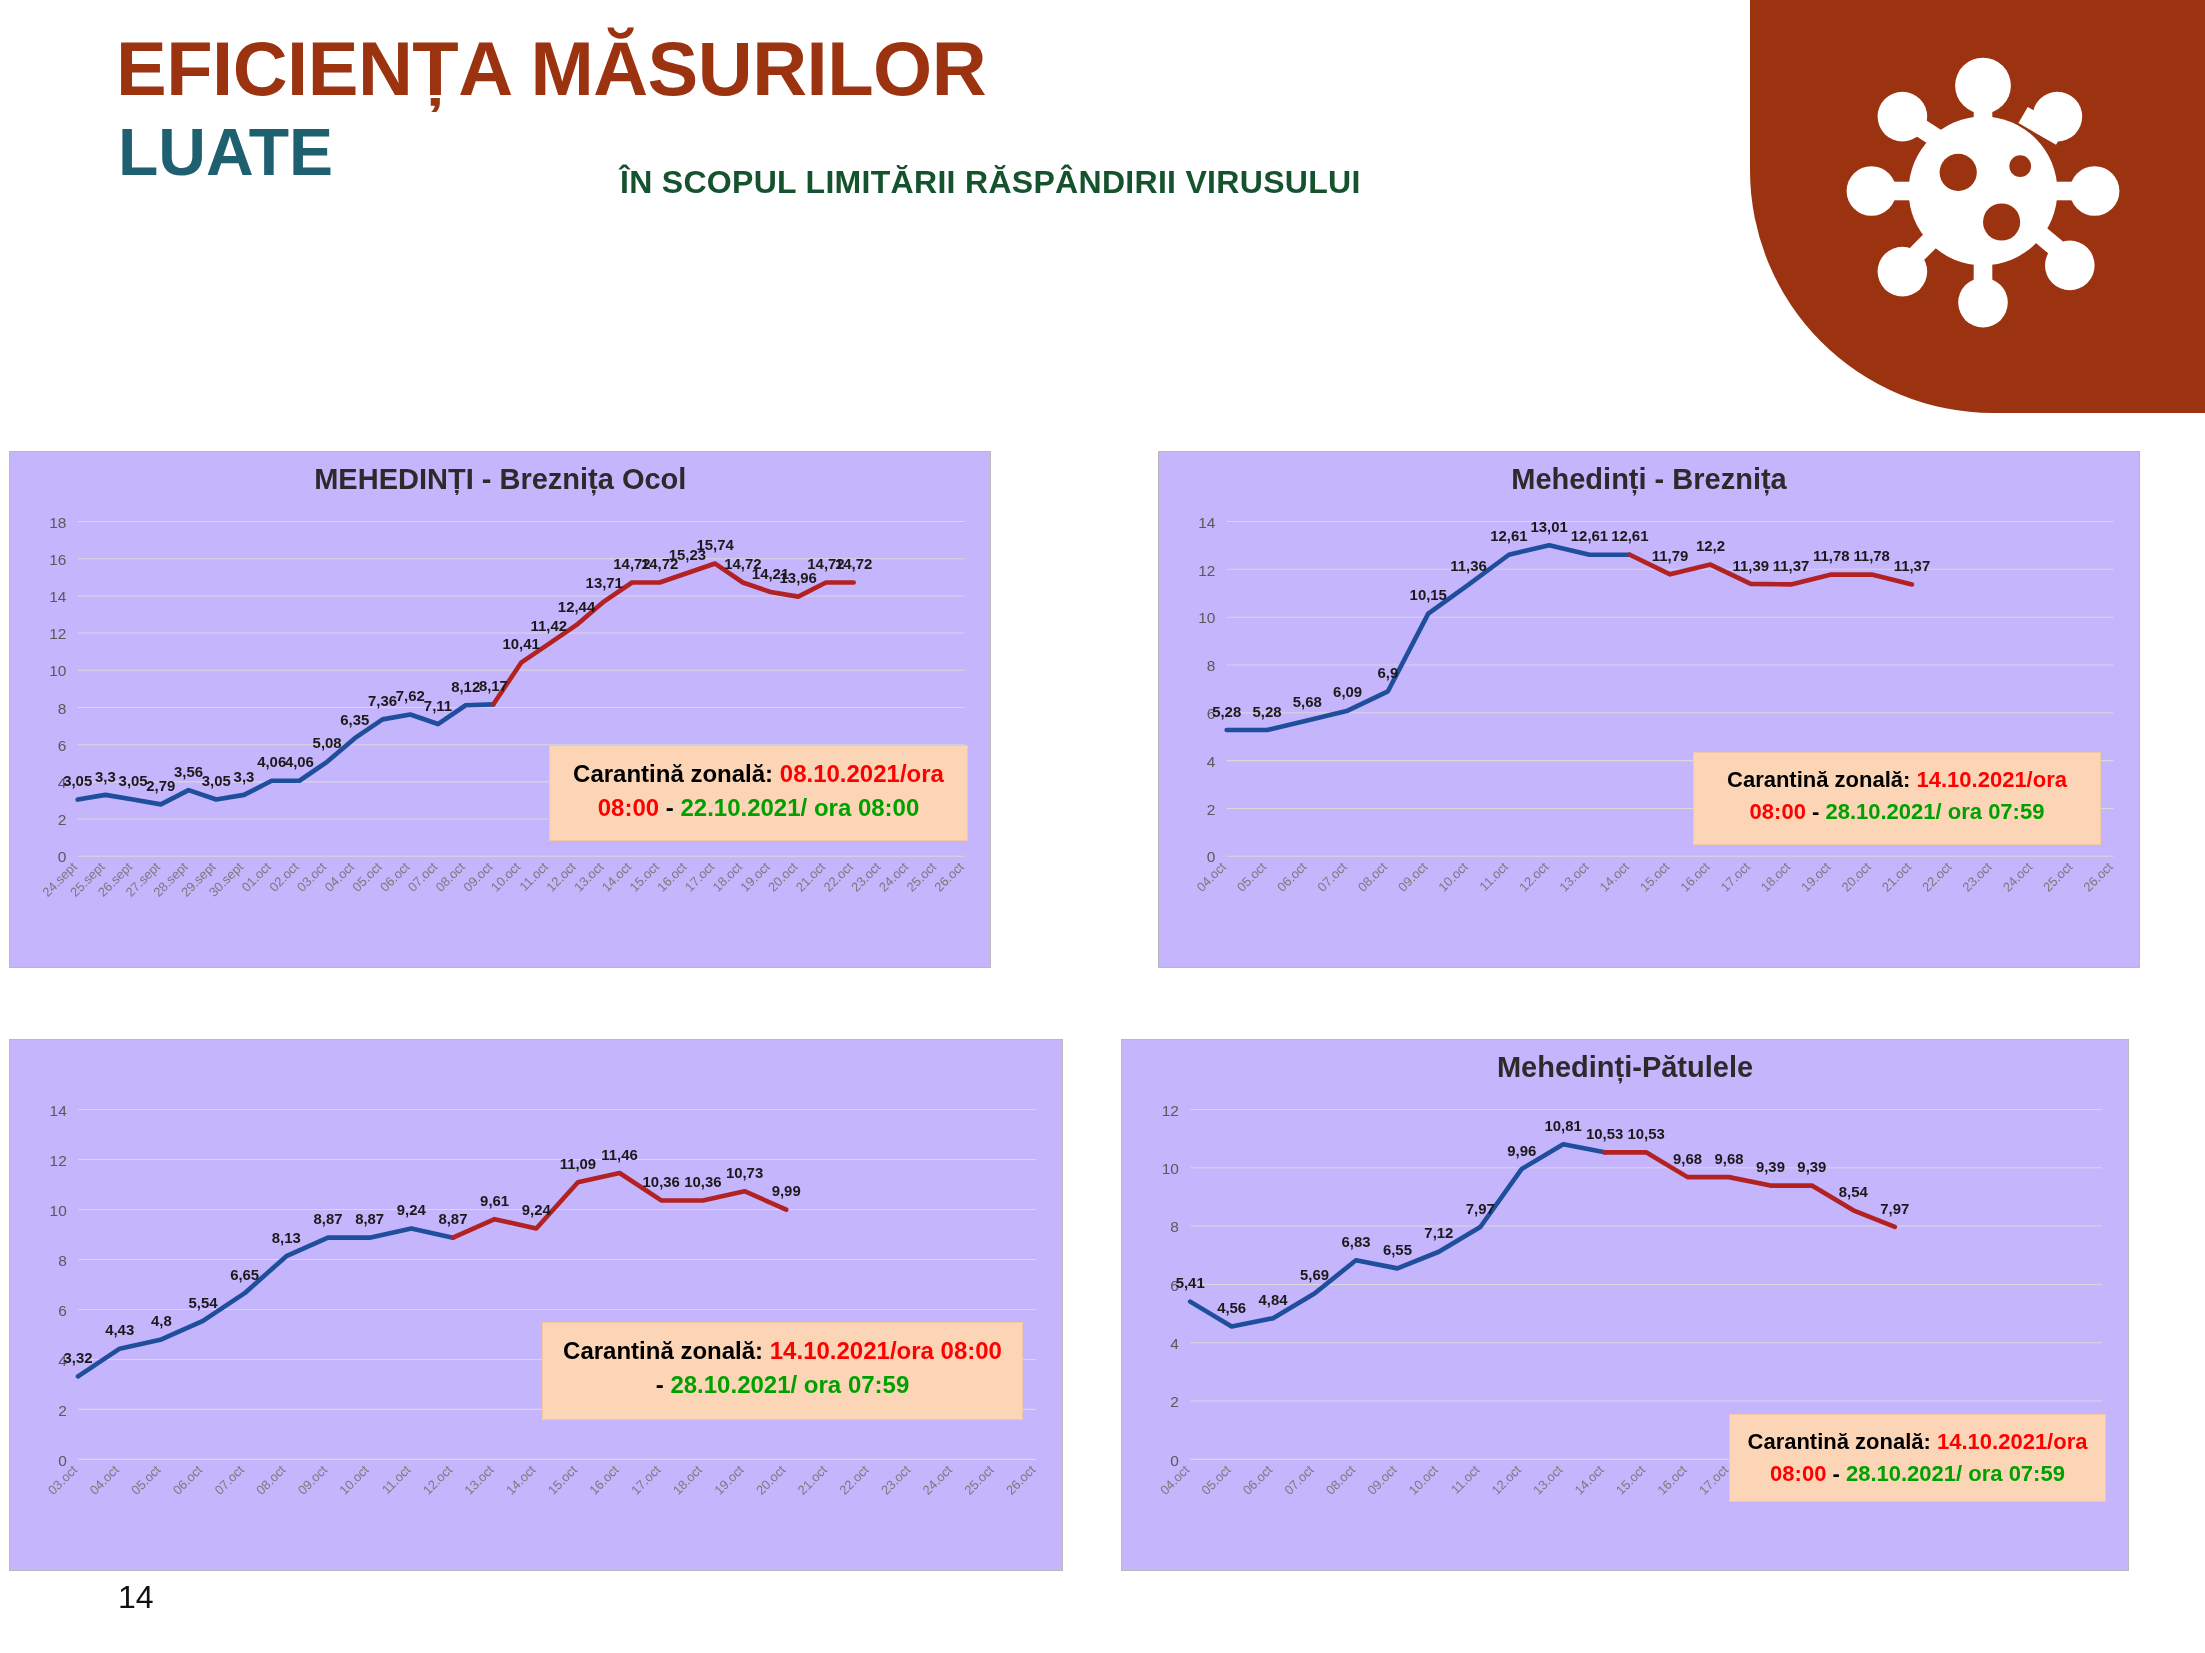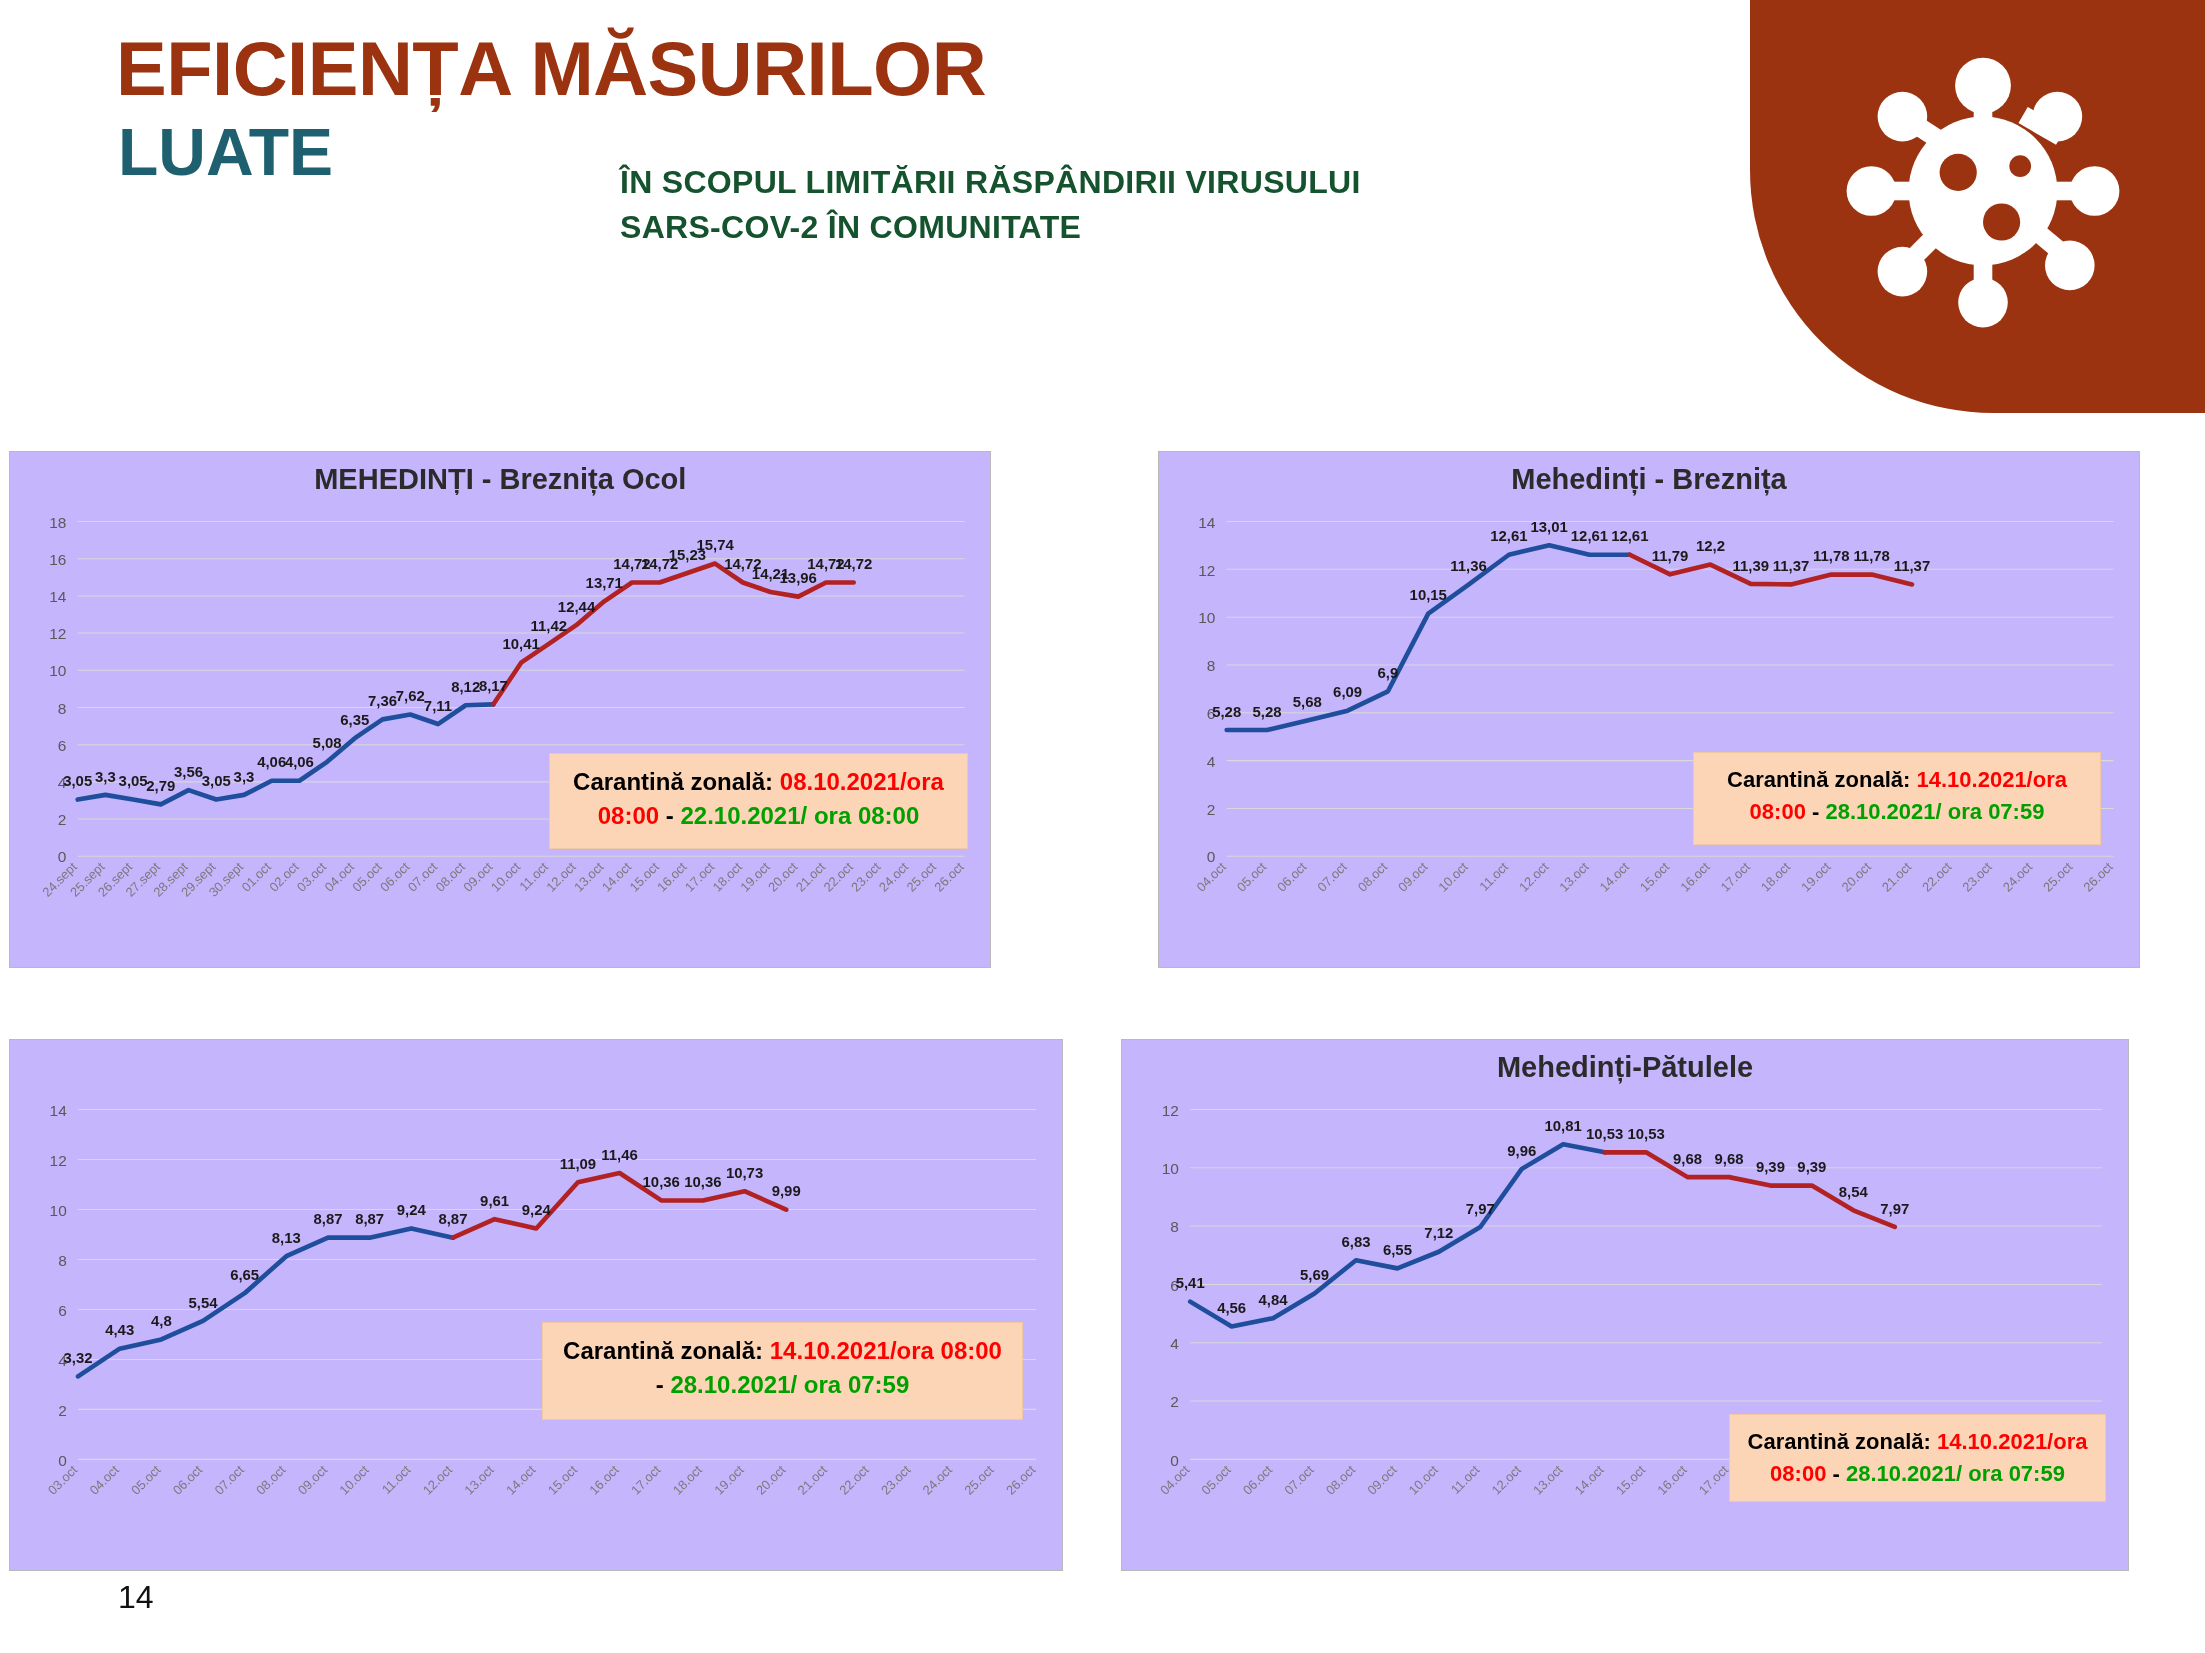--- a/index.html
+++ b/index.html
@@ -62,40 +62,39 @@
     border:1px solid #f2c8a2;
     box-sizing:border-box;
     padding:11.4px 13.4px;
     font-size:24px;font-weight:bold;
     line-height:1.42;
     text-align:center;
     color:#000;
   }
   .callout .red{color:#FF0000;}
   .callout .green{color:#00A000;}
-  #callout1{left:549px;top:745px;width:419px;height:96px;margin-top:8px;}
+  #callout1{left:549px;top:745px;width:419px;height:96px;}
   #callout2{left:1693px;top:752px;width:408px;height:93px;}
   #callout3{left:542px;top:1322px;width:481px;height:98px;}
   #callout4{left:1729px;top:1414px;width:377px;height:88px;}
   #callout2,#callout4{font-size:22px;}
 
   .page-num{
     position:absolute;left:118px;top:1579px;
     font-size:32px;color:#111;
   }
 </style>
 </head>
 <body>
 
 <div class="header">
   <div class="title-main">EFICIENȚA MĂSURILOR</div>
   <div class="title-sub">LUATE</div>
   <div class="subtitle">
     <div>ÎN SCOPUL LIMITĂRII RĂSPÂNDIRII VIRUSULUI</div>
-    <div>SARS-COV-2 ÎN COMUNITATE</div>
   </div>
   <div class="virus-badge">
     <svg width="310" height="310" viewBox="0 0 100 100">
       <g fill="#ffffff">
         <circle cx="50" cy="50" r="24"></circle>
         <circle cx="50" cy="16" r="9"></circle>
           <rect x="47" y="16" width="6" height="16"></rect>
         <circle cx="74" cy="26" r="8"></circle>
           <rect x="62" y="26" width="14" height="6" transform="rotate(30 69 29)"></rect>
         <circle cx="86" cy="50" r="8"></circle>

